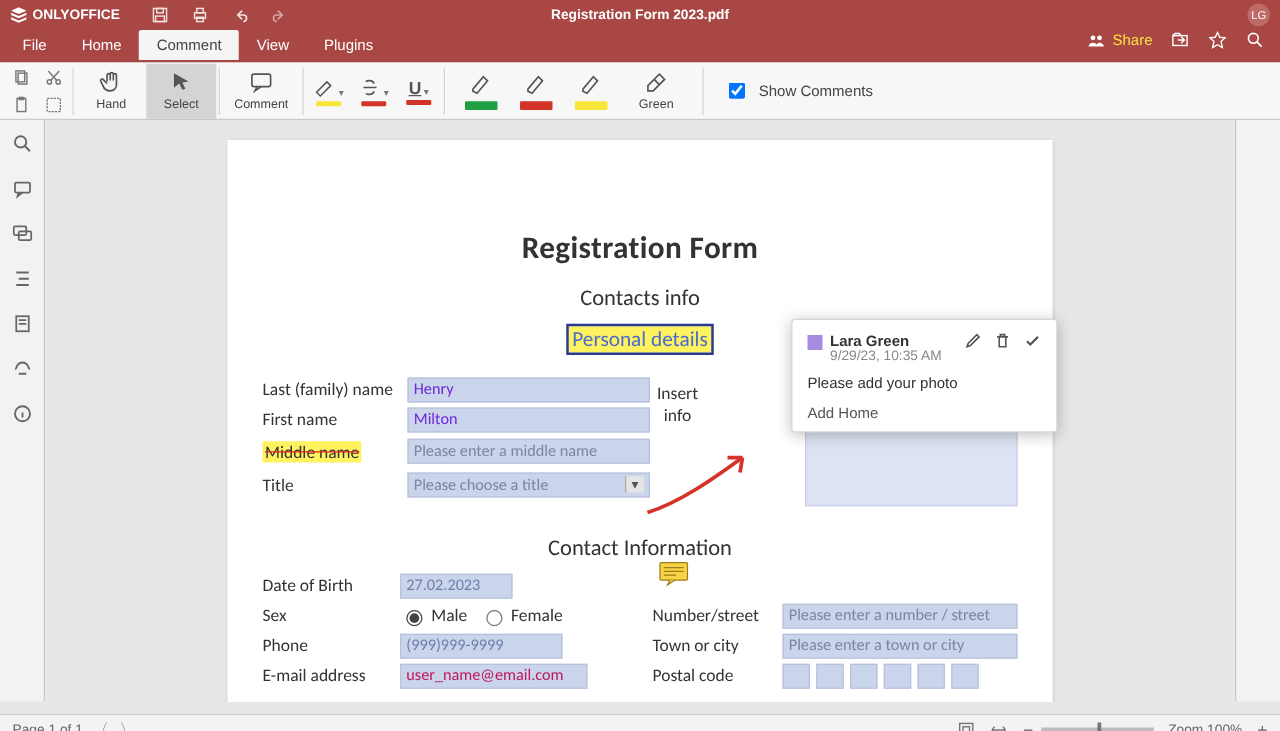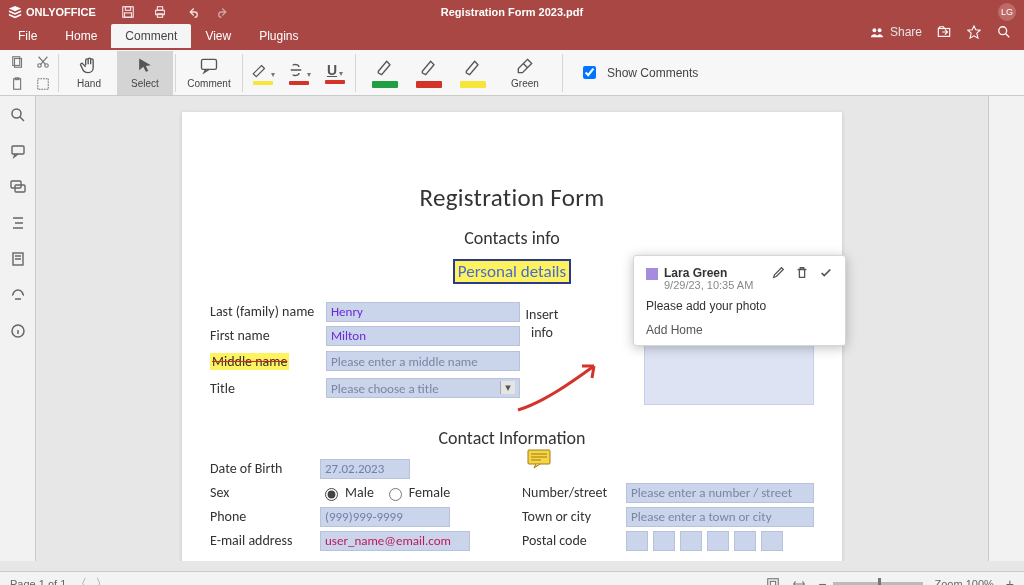--- a/index.html
+++ b/index.html
@@ -25,21 +25,21 @@
   .titlebar .qat-icon { width: 16px; height: 16px; opacity: 0.85; cursor: pointer; display:flex; align-items:center; justify-content:center; }
   .titlebar .doc-title { position:absolute; left:50%; transform:translateX(-50%); font-weight:600; }
   .titlebar .right { margin-left: auto; display:flex; gap:10px; align-items:center; }
   .avatar { width:18px; height:18px; border-radius:50%; background:#BE6B68; display:flex; align-items:center; justify-content:center; font-size:9px; color:#fff; }
 
   
   .menubar { height: 26px; background: var(--brand-red); display: flex; align-items: flex-start; }
   .menubar .left-tabs { display:flex; align-items:flex-end; gap:0; padding-left:4px;}
   .menu-tab { padding: 5px 14px 5px; color: #fff; font-size: 12px; cursor: pointer; }
   .menu-tab.active { background: var(--tab-active); color: #444; border-radius: 2px 2px 0 0; }
-  .menubar .right { margin-left: auto; display:flex; gap:14px; align-items:center; padding-right:12px; color:#e5e5e5; }
+  .menubar .right { margin-left: auto; display:flex; gap:14px; align-items:center; padding-right:12px; color:#fde047; }
   .menubar .right-ic { width:16px; height:16px; cursor:pointer; display:flex; align-items:center; justify-content:center; }
   .share-btn { display:flex; align-items:center; gap:6px; cursor:pointer; }
 
   
   .ribbon { height: 46px; background: #F7F7F7; border-bottom: 1px solid var(--border-gray); display:flex; align-items:center; padding-left:4px; }
   .mini-col { width:52px; display:flex; flex-direction:column; gap:4px; padding:4px 6px;}
   .mini-btn { width:18px; height:18px; display:flex; align-items:center; justify-content:center; cursor:pointer; color:#666; }
   .sep { width:1px; height:38px; background:#D6D6D6; margin:0 2px; }
   .ribbon-btn { display:flex; flex-direction:column; align-items:center; justify-content:center; width:56px; height:44px; cursor:pointer; font-size:10px; color:#444; gap:2px; }
   .ribbon-btn.active { background:#D4D4D4; }
@@ -57,21 +57,21 @@
 
   
   .workspace { position:relative; height: calc(585px - 24px - 26px - 46px - 24px); display:flex; }
   .left-rail, .right-rail { width:36px; background:#F2F2F2; border-right:1px solid var(--border-gray); display:flex; flex-direction:column; align-items:center; padding-top:10px; gap:18px; }
   .right-rail { border-right:none; border-left:1px solid var(--border-gray); }
   .rail-ic { width:18px; height:18px; color:#666; cursor:pointer; display:flex; align-items:center; justify-content:center; }
 
   
   .canvas { flex:1; overflow:auto; background:var(--bg-page); display:flex; justify-content:center; padding-top:16px; position:relative;}
   .page { width:660px; min-height:800px; background:var(--doc-white); box-shadow:0 1px 4px rgba(0,0,0,0.15); padding:70px 28px 20px; font-family: Calibri, Arial, sans-serif; color:#333; position:relative; }
-  .page h1 { text-align:center; font-size:25px; font-weight:400; margin:0 0 14px; letter-spacing:0.3px;}
+  .page h1 { text-align:center; font-size:25px; font-weight:700; margin:0 0 14px; letter-spacing:0.3px;}
   .page h2 { text-align:center; font-size:18px; font-weight:400; margin:0 0 12px; }
   .pd-wrap { text-align:center; margin-bottom:18px; }
   .pd { display:inline-block; background:var(--highlight-yellow); color:var(--title-blue); font-size:17px; padding:0 3px; outline:2px solid #2A3A8F; }
   .form-cols { display:flex; }
   .col-left { width:310px; }
   .col-right { margin-left:auto; width:240px; position:relative;}
   .form-row { display:flex; align-items:center; height:23px; margin-bottom:1px; }
   .form-label { width:116px; font-size:14px; }
   .middle-name { background:var(--highlight-yellow); text-decoration:line-through; text-decoration-color:#D22; padding:0 2px;}
   .field { flex:1; height:20px; background:var(--field-blue); border:1px solid #B8C2DA; padding:0 4px; font-size:13px; color:#6d28d9; display:flex; align-items:center; }

